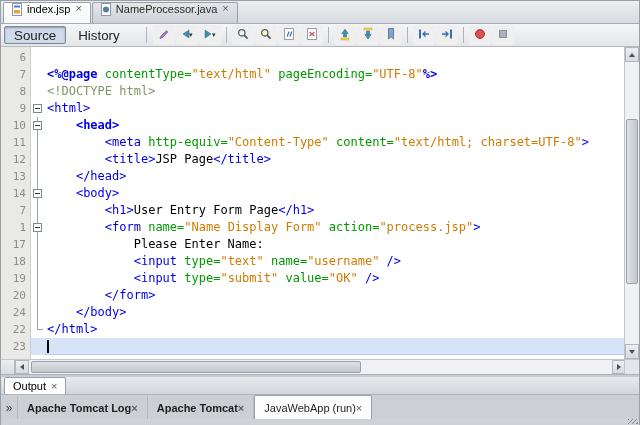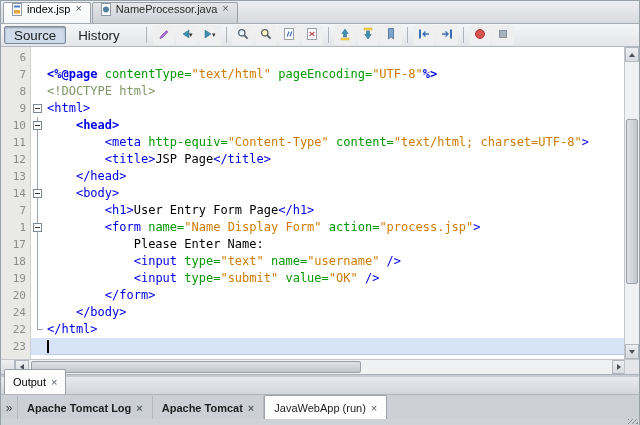--- a/index.html
+++ b/index.html
@@ -80,29 +80,29 @@
     background:#e4e6e9; border-left:1px solid #c2c6cb; border-top:1px solid #c2c6cb; }
 
   
   .splitter { position:absolute; left:0; top:373px; right:0; height:3px;
     background:#c9cdd3; border-top:1px solid #aab0b7; }
 
   
   .outhdr { position:absolute; left:0; top:376px; right:0; height:18px;
     background:linear-gradient(#e8eaed,#d2d5da); border-bottom:1px solid #b0b5bc;
     display:flex; align-items:flex-end; padding-left:3px; }
-  .outtab { display:flex; align-items:center; gap:5px; height:25px; padding:0 8px;
+  .outtab { display:flex; align-items:center; gap:5px; height:17px; padding:0 8px;
     background:#fdfdfd; border:1px solid #9aa1a9; border-bottom:none;
     border-radius:2px 2px 0 0; }
   .outtab .x { color:#5a6068; }
   .outtabs { position:absolute; left:0; top:394px; right:0; height:24px;
     background:#ccd0d5; display:flex; align-items:flex-end; }
   .chev { width:17px; height:23px; display:flex; align-items:center; justify-content:center;
     color:#3a3f46; font-size:12px; border-right:1px solid #b4b9bf; }
-  .otab { display:flex; align-items:center; gap:5px; height:23px; padding:0 9px;
+  .otab { display:flex; align-items:center; height:23px; padding:0 9px;
     border-right:1px solid #b4b9bf; color:#1e1e1e; white-space:nowrap; }
   .otab.bold { font-weight:bold; }
   .otab.active { background:#fdfdfd; border:1px solid #9aa1a9; border-bottom:none;
     border-radius:2px 2px 0 0; height:24px; font-weight:normal; }
   .otab .x { color:#5a6068; }
   .bottomstrip { position:absolute; left:0; top:418px; right:0; height:6px; background:#cfd3d8; }
   .grip { position:absolute; right:1px; bottom:1px; width:10px; height:5px;
     background:repeating-linear-gradient(135deg,#8a9098 0 1px,transparent 1px 3px); }
 </style>
 </head>

